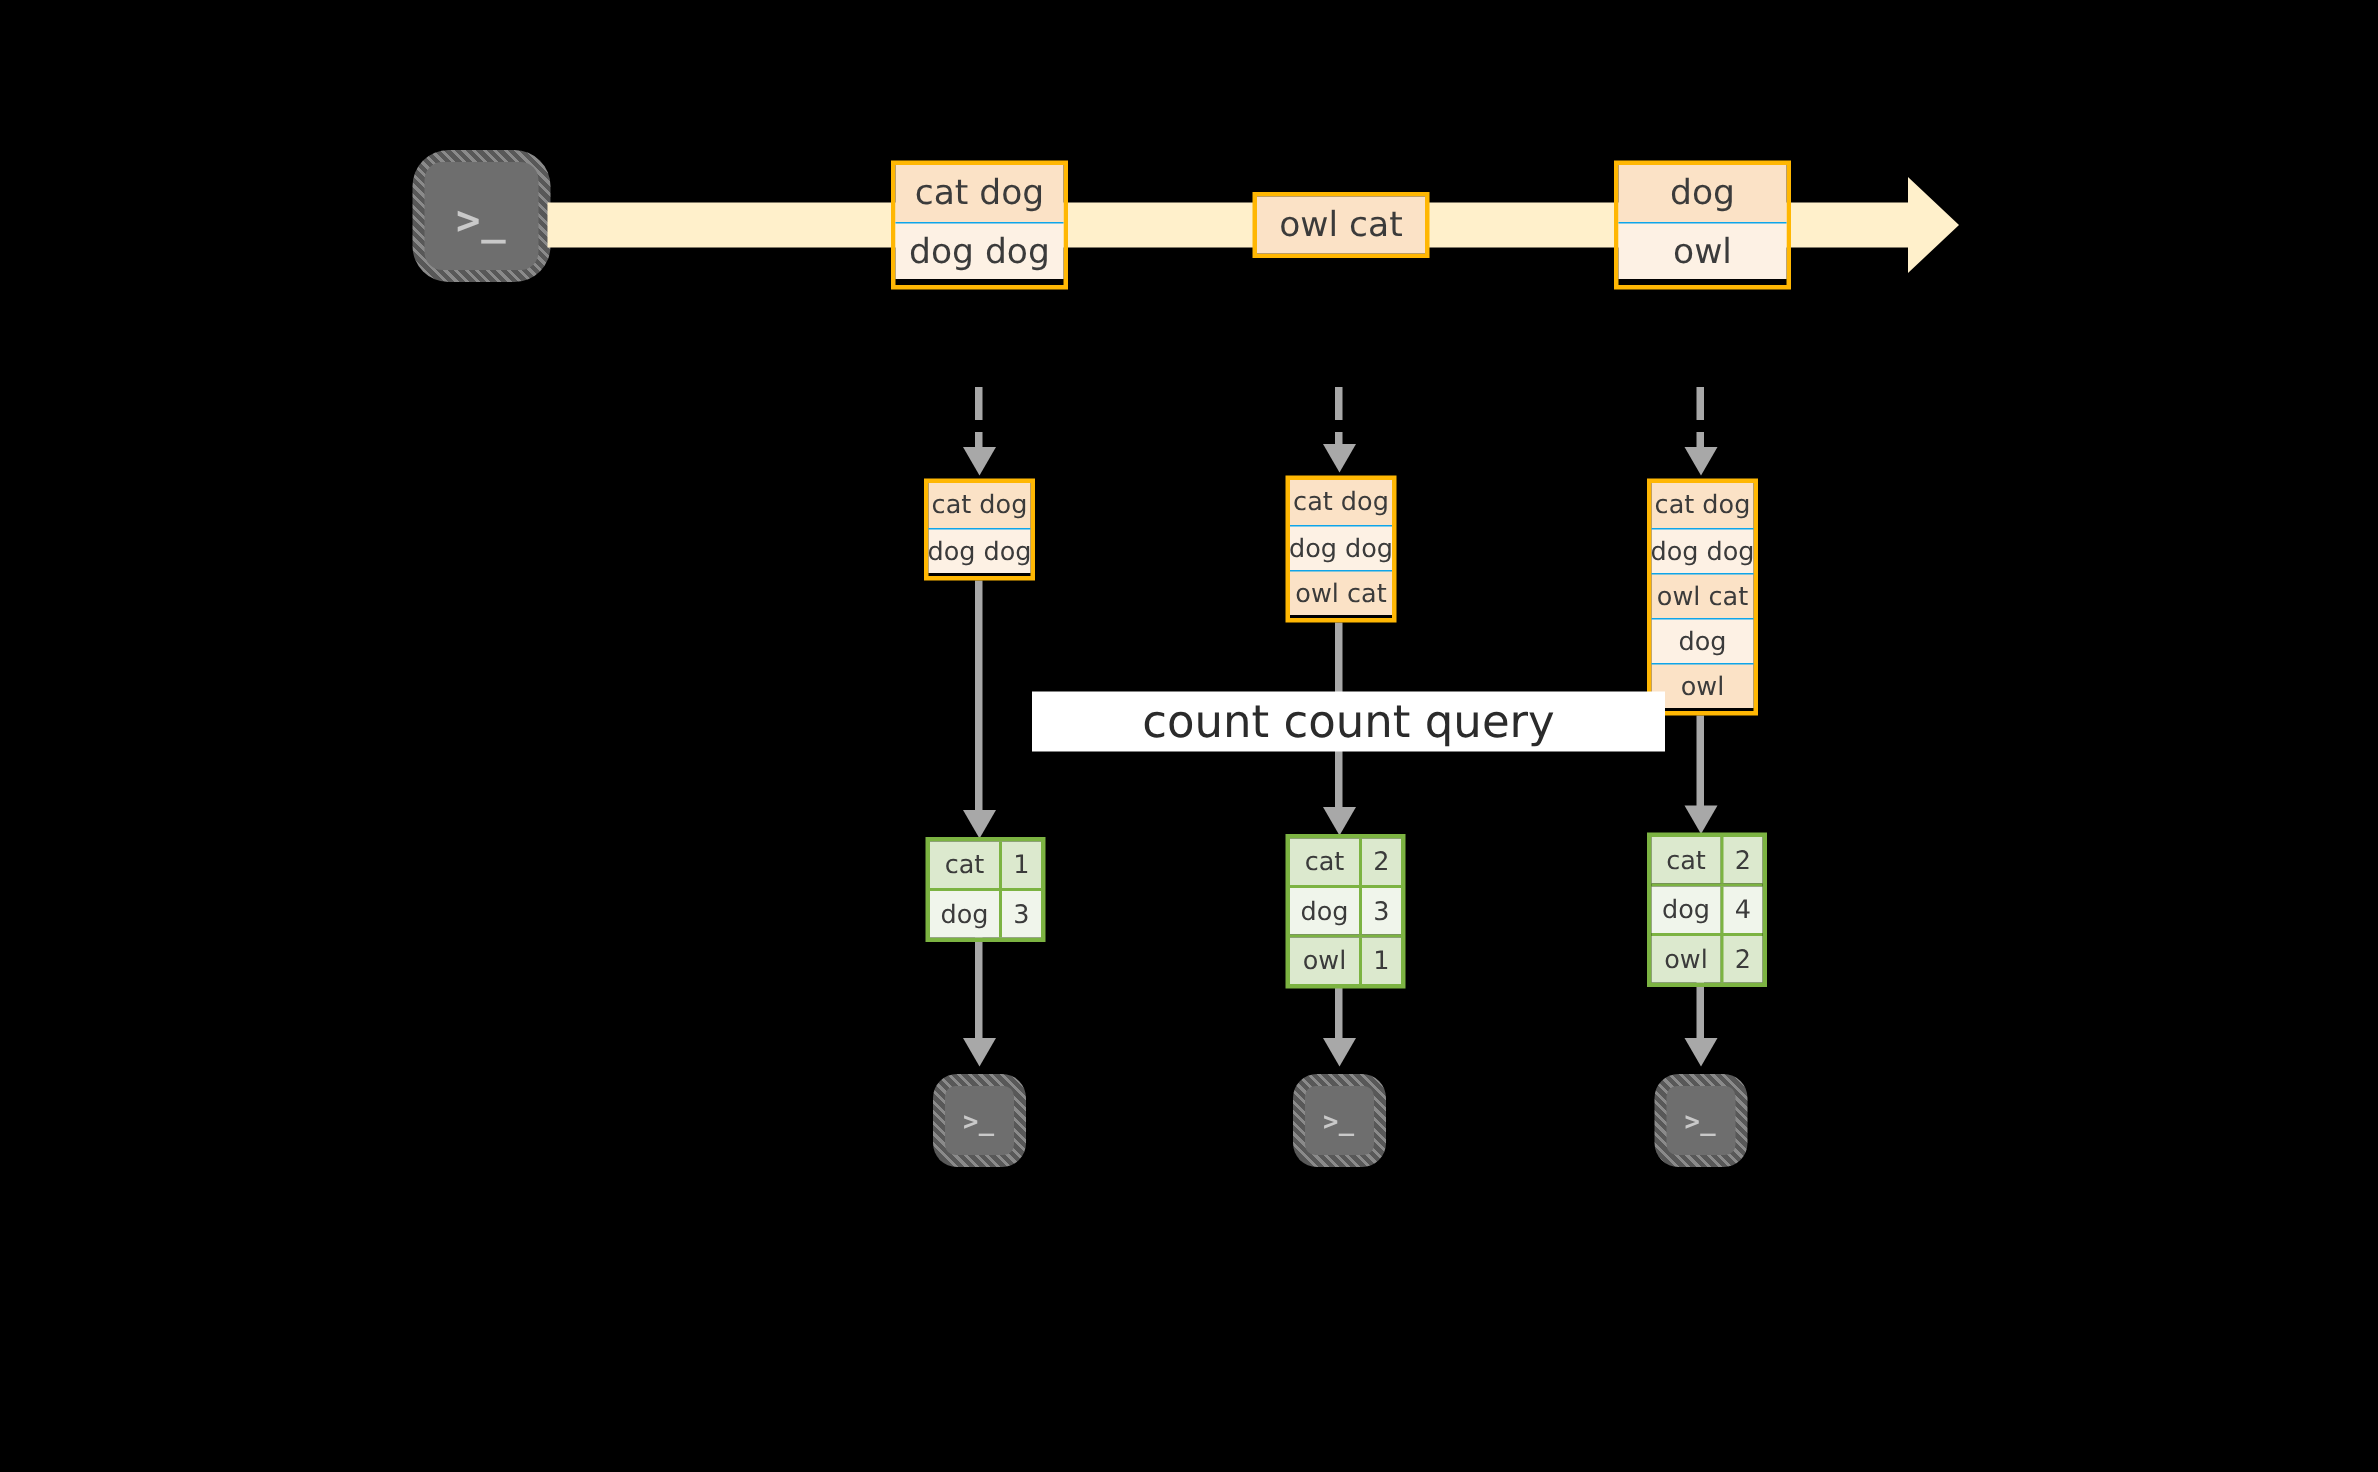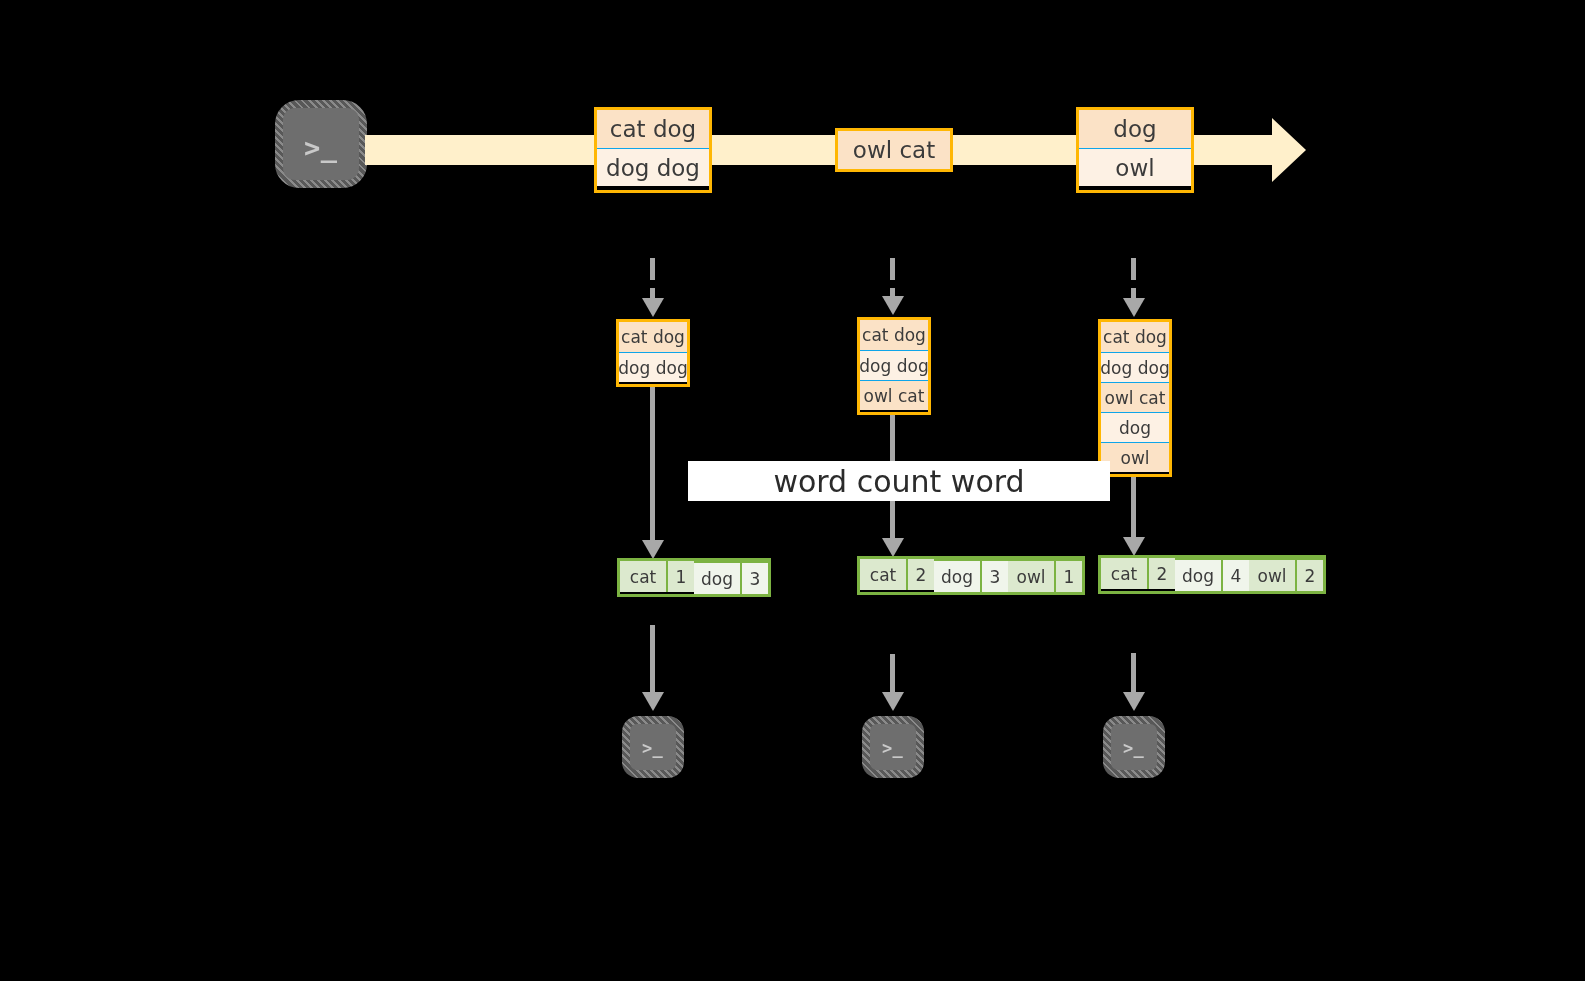--- a/index.html
+++ b/index.html
@@ -117,21 +117,21 @@
     z-index: 2;
   }
 
   
   .gtable {
     position: absolute;
     box-sizing: border-box;
     border: 3px solid #7CB342;
     z-index: 4;
     display: flex;
-    flex-direction: row;
+    flex-direction: column;
   }
   .gtable .grow {
     display: flex;
     height: 31px;
   }
   .gtable .grow + .grow { border-top: 2px solid #7CB342; }
   .gtable .gcell {
     box-sizing: border-box;
     display: flex;
     align-items: center;
@@ -285,15 +285,15 @@
 
   <div class="vline" style="left:1131px; top:653px; height:42px;"></div>
   <div class="vhead" style="left:1123px; top:692px;"></div>
 
   <div class="term bot" style="left:1103px; top:716px; width:62px; height:62px;">
     <div class="hatch"></div>
     <div class="inner"></div>
     <div class="prompt" style="left:12px; top:16px; font-size:17px;">&gt;_</div>
   </div>
 
-  <div class="query-label" style="left:688px; top:461px; width:422px; height:40px;">word count word</div>
+  <div class="query-label" style="left:688px; top:461px; width:422px; height:40px;">count count query</div>
 
 </div>
 
 </body></html>

